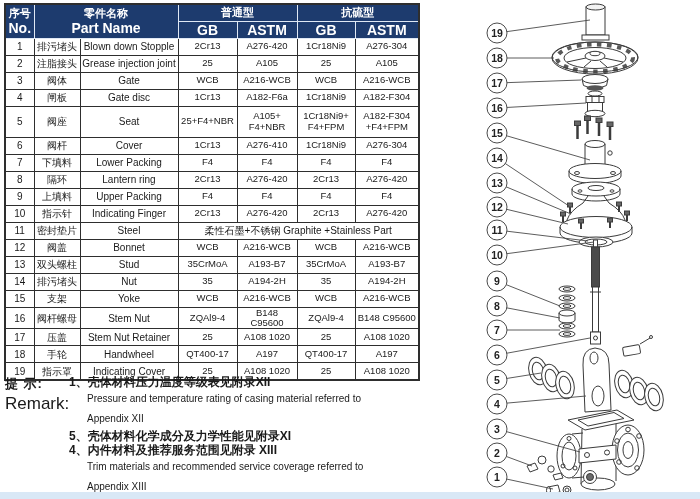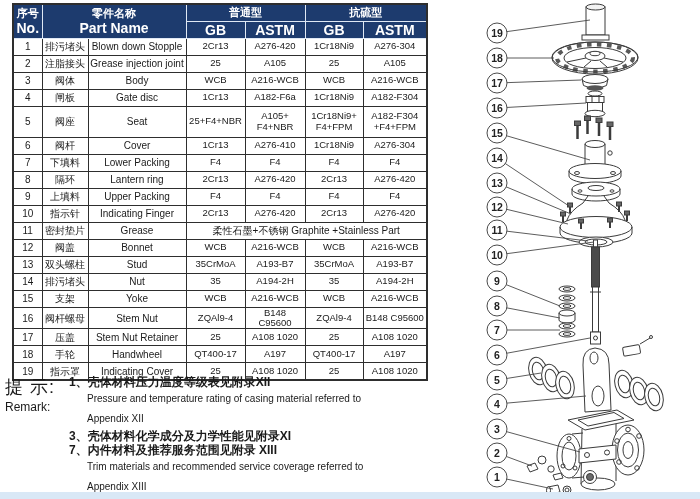--- a/index.html
+++ b/index.html
@@ -2,21 +2,21 @@
 <html><head>
 <meta charset="utf-8">
 <style>
   html,body{margin:0;padding:0}
   body{
     width:700px;height:499px;position:relative;background:#ffffff;
     font-family:"Liberation Sans","DejaVu Sans",sans-serif;color:#1a1a1a;overflow:hidden;
   }
   
   table.parts{
-    position:absolute;left:12px;top:3px;width:414px;
+    position:absolute;left:4px;top:3px;width:414px;
     border-collapse:collapse;table-layout:fixed;border:2px solid #2e2e2e;padding-left:46px;
   }
   table.parts th{
     background:#1d3b6e;color:#fff;border:1px solid #dfe8f4;
     font-weight:bold;padding:0;line-height:1.15;text-align:center;
   }
   .th-cn{font-size:11px}
   .th-en{font-size:14px}
   table.parts td{
     border:1px solid #2e2e2e;text-align:center;padding:0 1px;
@@ -27,22 +27,22 @@
   td.c-en{font-size:10px}
   td.c-mat{font-size:9.5px}
   td.c-span{font-size:10px}
   tr.tall td{height:30px}
   thead tr{height:17px}
   
   .remarks{
     position:absolute;left:5px;top:375px;width:400px;
     display:grid;grid-template-columns:62px 1fr;column-gap:2px;
   }
-  .remark-label .lbl-cn{font-size:18px;font-weight:normal;letter-spacing:1px}
-  .remark-label .lbl-en{font-size:12px;margin-top:1px}
+  .remark-label .lbl-cn{font-size:13px;font-weight:bold;letter-spacing:1px}
+  .remark-label .lbl-en{font-size:17px;margin-top:1px}
   .remark-items{font-size:11px}
   .r-cn{font-weight:bold;font-size:12px;line-height:14px}
   .r-en{font-size:10px;line-height:20px;padding-left:18px;white-space:pre-line}
   
   .diagram{position:absolute;left:420px;top:0;width:280px;height:499px}
   
   .footer-strip{position:absolute;left:0;top:492px;width:700px;height:7px;background:#d9e8f6}
 </style>
 </head>
 <body>
@@ -92,21 +92,21 @@
         <td class="c-cn">注脂接头</td>
         <td class="c-en">Grease injection joint</td>
         <td class="c-mat">25</td>
         <td class="c-mat">A105</td>
         <td class="c-mat">25</td>
         <td class="c-mat">A105</td>
       </tr>
       <tr>
         <td class="c-no">3</td>
         <td class="c-cn">阀体</td>
-        <td class="c-en">Body</td>
+        <td class="c-en">Gate</td>
         <td class="c-mat">WCB</td>
         <td class="c-mat">A216-WCB</td>
         <td class="c-mat">WCB</td>
         <td class="c-mat">A216-WCB</td>
       </tr>
       <tr>
         <td class="c-no">4</td>
         <td class="c-cn">闸板</td>
         <td class="c-en">Gate disc</td>
         <td class="c-mat">1Cr13</td>
@@ -167,21 +167,21 @@
         <td class="c-cn">指示针</td>
         <td class="c-en">Indicating Finger</td>
         <td class="c-mat">2Cr13</td>
         <td class="c-mat">A276-420</td>
         <td class="c-mat">2Cr13</td>
         <td class="c-mat">A276-420</td>
       </tr>
       <tr>
         <td class="c-no">11</td>
         <td class="c-cn">密封垫片</td>
-        <td class="c-en">Grease</td>
+        <td class="c-en">Steel</td>
         <td class="c-span" colspan="4">柔性石墨+不锈钢 Graphite +Stainless Part</td>
       </tr>
       <tr>
         <td class="c-no">12</td>
         <td class="c-cn">阀盖</td>
         <td class="c-en">Bonnet</td>
         <td class="c-mat">WCB</td>
         <td class="c-mat">A216-WCB</td>
         <td class="c-mat">WCB</td>
         <td class="c-mat">A216-WCB</td>
@@ -254,22 +254,22 @@
 
 <div class="remarks">
   <div class="remark-label">
     <div class="lbl-cn">提 示:</div>
     <div class="lbl-en">Remark:</div>
   </div>
   <div class="remark-items">
       <div class="r-cn">1、壳体材料压力温度等级表见附录XII</div>
       <div class="r-en">Pressure and temperature rating of casing material referred to
 Appendix XII</div>
-      <div class="r-cn">3、壳体材料化学成分及力学性能见附录XI</div>
-      <div class="r-cn">7、内件材料及推荐服务范围见附录 XIII</div>
+      <div class="r-cn">5、壳体材料化学成分及力学性能见附录XI</div>
+      <div class="r-cn">4、内件材料及推荐服务范围见附录 XIII</div>
       <div class="r-en">Trim materials and recommended service coverage referred to
 Appendix XIII</div>
     </div>
 </div>
 
 <svg class="diagram" width="280" height="499" viewBox="0 0 280 499" xmlns="http://www.w3.org/2000/svg">
   <g stroke="#3b3b3b" stroke-width="1" fill="none">
 
     <g>
       <rect x="166" y="7" width="19" height="28" fill="#fff"></rect>

